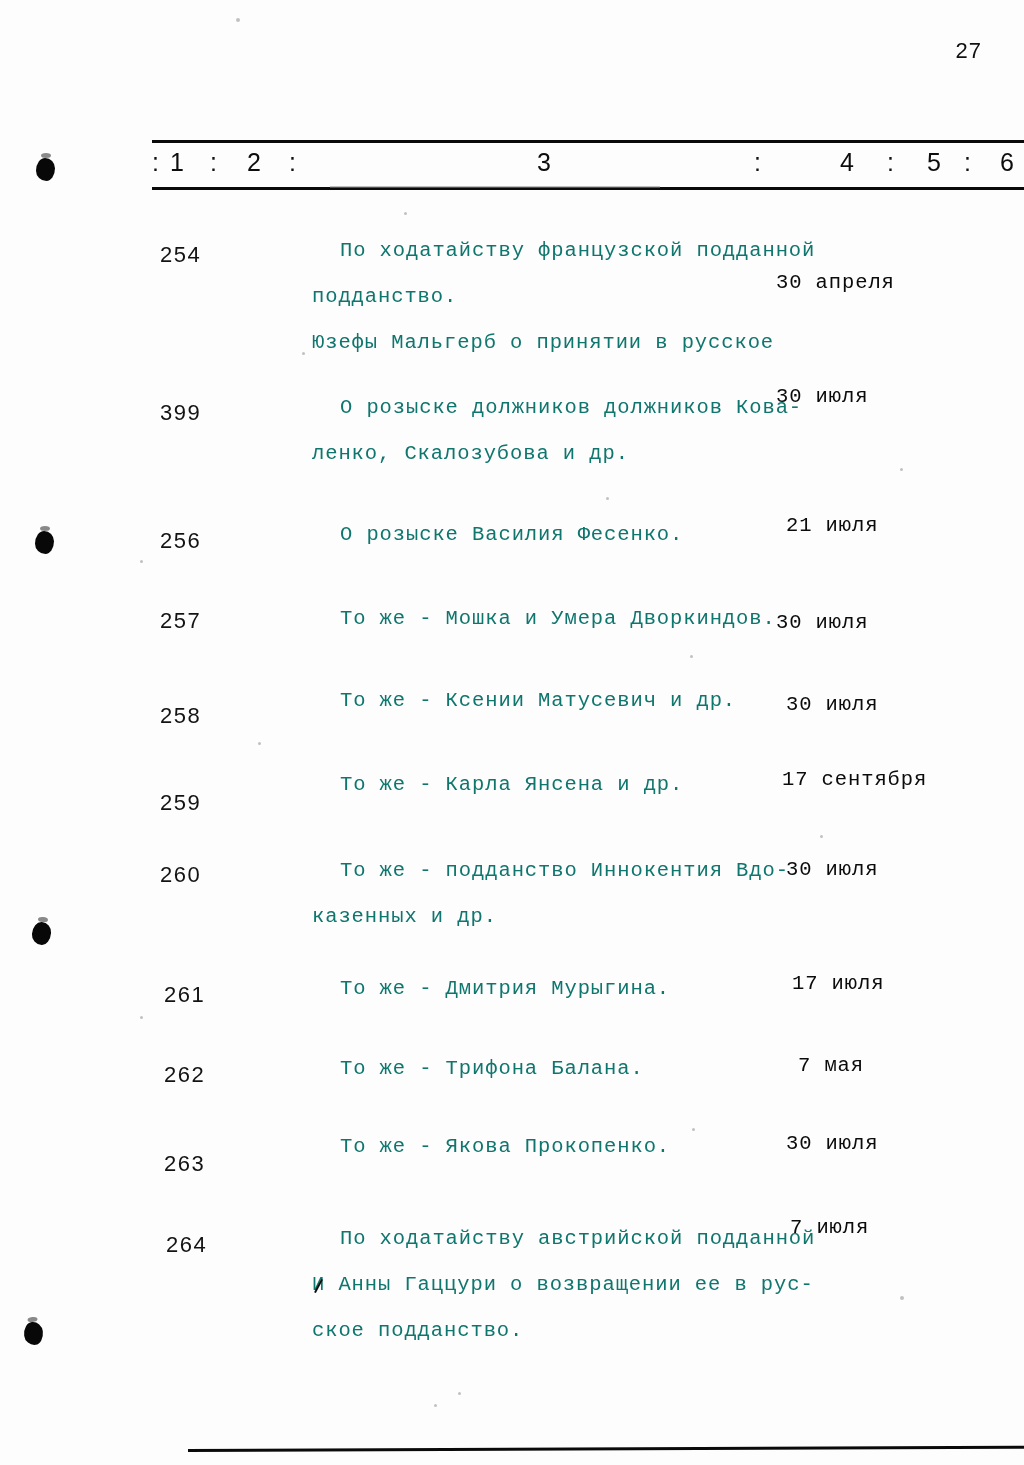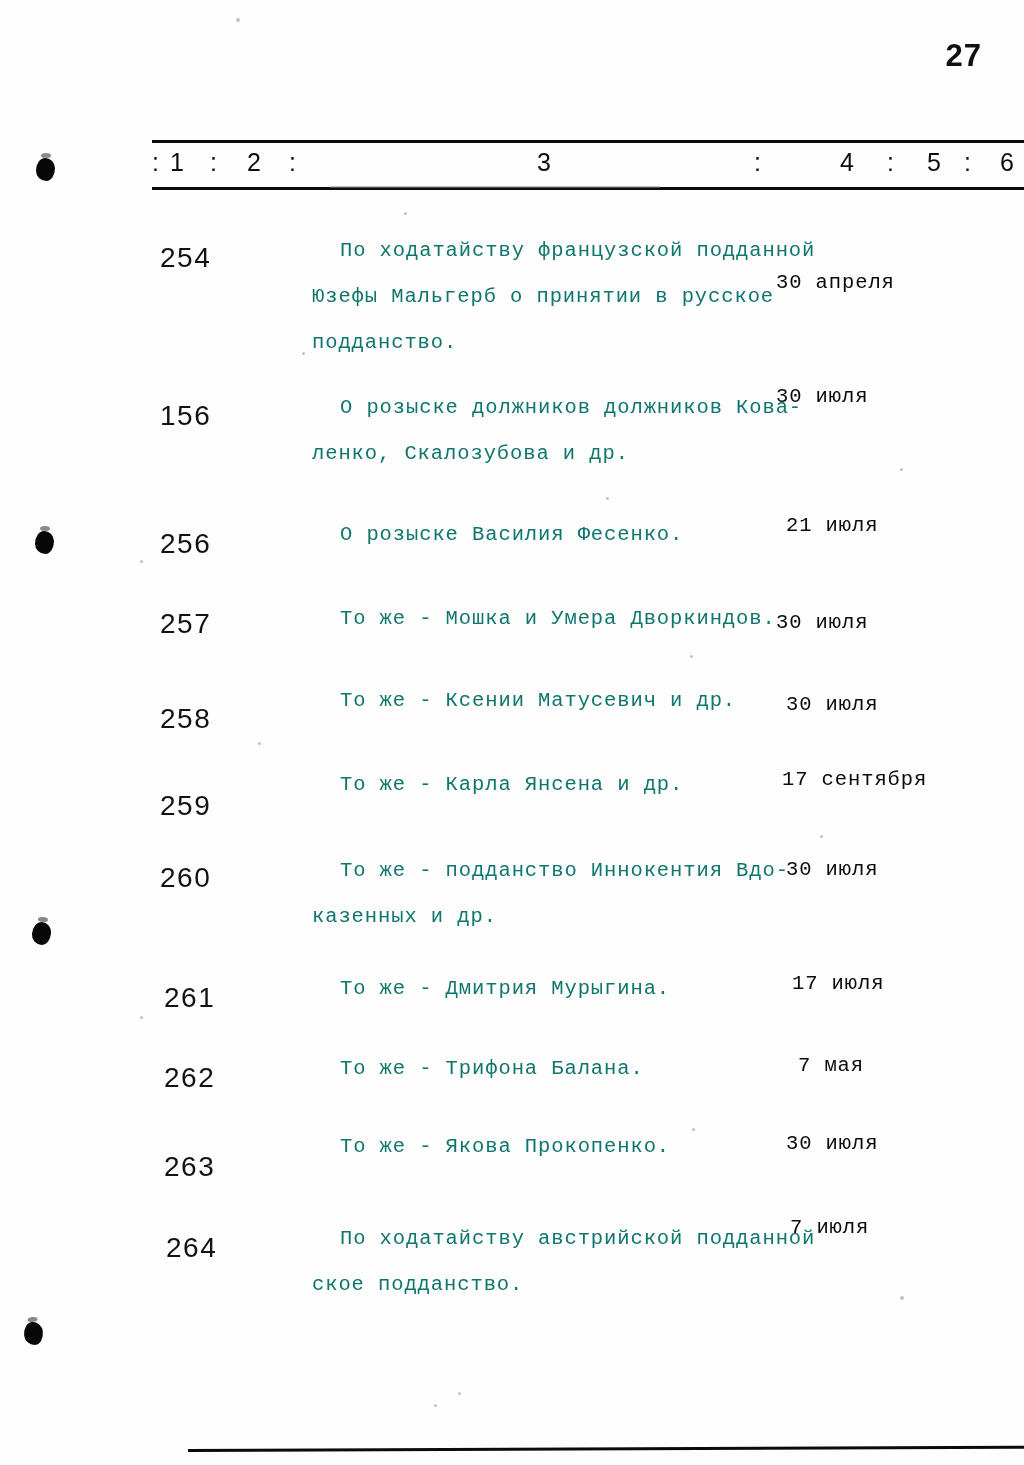--- a/index.html
+++ b/index.html
@@ -18,24 +18,23 @@
     background: #fdfdfd;
     overflow: hidden;
   }
 
   
   .page-number {
     position: absolute;
     top: 38px;
     right: 42px;
     font-family: "Liberation Sans", sans-serif;
-    font-size: 31px;
+    font-size: 22px;
     letter-spacing: 1px;
     color: #101010;
-    font-weight: bold;
   }
 
   
   .rule {
     position: absolute;
     background: #0a0a0a;
   }
   .rule-top {
     left: 152px;
     top: 140px;
@@ -122,21 +121,21 @@
 
   
   .entry {
     position: absolute;
     left: 152px;
     width: 872px;
   }
   .entry-num {
     position: absolute;
     font-family: "Liberation Sans", sans-serif;
-    font-size: 28px;
+    font-size: 22px;
     letter-spacing: 1.5px;
     color: #131313;
   }
   .entry-body {
     position: absolute;
     left: 160px;
     width: 520px;
   }
   .entry-line {
     font-size: 20.5px;
@@ -207,28 +206,28 @@
 
   <div class="blob blob-1"></div>
   <div class="blob blob-2"></div>
   <div class="blob blob-3"></div>
   <div class="blob blob-4"></div>
 
   <div class="entry" style="top:228px">
     <div class="entry-num" style="left:8px; top:14px">254</div>
     <div class="entry-body">
       <div class="entry-line indent">По ходатайству французской подданной</div>
+      <div class="entry-line">подданство.</div>
       <div class="entry-line">Юзефы Мальгерб о принятии в русское</div>
-      <div class="entry-line">подданство.</div>
     </div>
     <div class="entry-date" style="left:624px; top:43px">30 апреля</div>
   </div>
 
   <div class="entry" style="top:385px">
-    <div class="entry-num" style="left:8px; top:15px">156</div>
+    <div class="entry-num" style="left:8px; top:15px">399</div>
     <div class="entry-body">
       <div class="entry-line indent">О розыске должников должников Кова-</div>
       <div class="entry-line">ленко, Скалозубова и др.</div>
     </div>
     <div class="entry-date" style="left:624px; top:0px">30 июля</div>
   </div>
 
   <div class="entry" style="top:512px">
     <div class="entry-num" style="left:8px; top:16px">256</div>
     <div class="entry-body">
@@ -291,20 +290,21 @@
     <div class="entry-body">
       <div class="entry-line indent">То же - Якова Прокопенко.</div>
     </div>
     <div class="entry-date" style="left:634px; top:8px">30 июля</div>
   </div>
 
   <div class="entry" style="top:1216px">
     <div class="entry-num" style="left:14px; top:16px">264</div>
     <div class="entry-body" style="width:560px">
       <div class="entry-line indent">По ходатайству австрийской подданной</div>
+      <div class="entry-line"><span class="struck">И</span><span> Анны Гаццури о возвращении ее в рус-</span></div>
       <div class="entry-line">ское подданство.</div>
     </div>
     <div class="entry-date" style="left:638px; top:0px">7 июля</div>
   </div>
 
   <div class="speck" style="left:236px; top:18px;  width:4px; height:4px;"></div>
   <div class="speck" style="left:404px; top:212px; width:3px; height:3px;"></div>
   <div class="speck" style="left:302px; top:352px; width:3px; height:3px;"></div>
   <div class="speck" style="left:606px; top:497px; width:3px; height:3px;"></div>
   <div class="speck" style="left:900px; top:468px; width:3px; height:3px;"></div>

